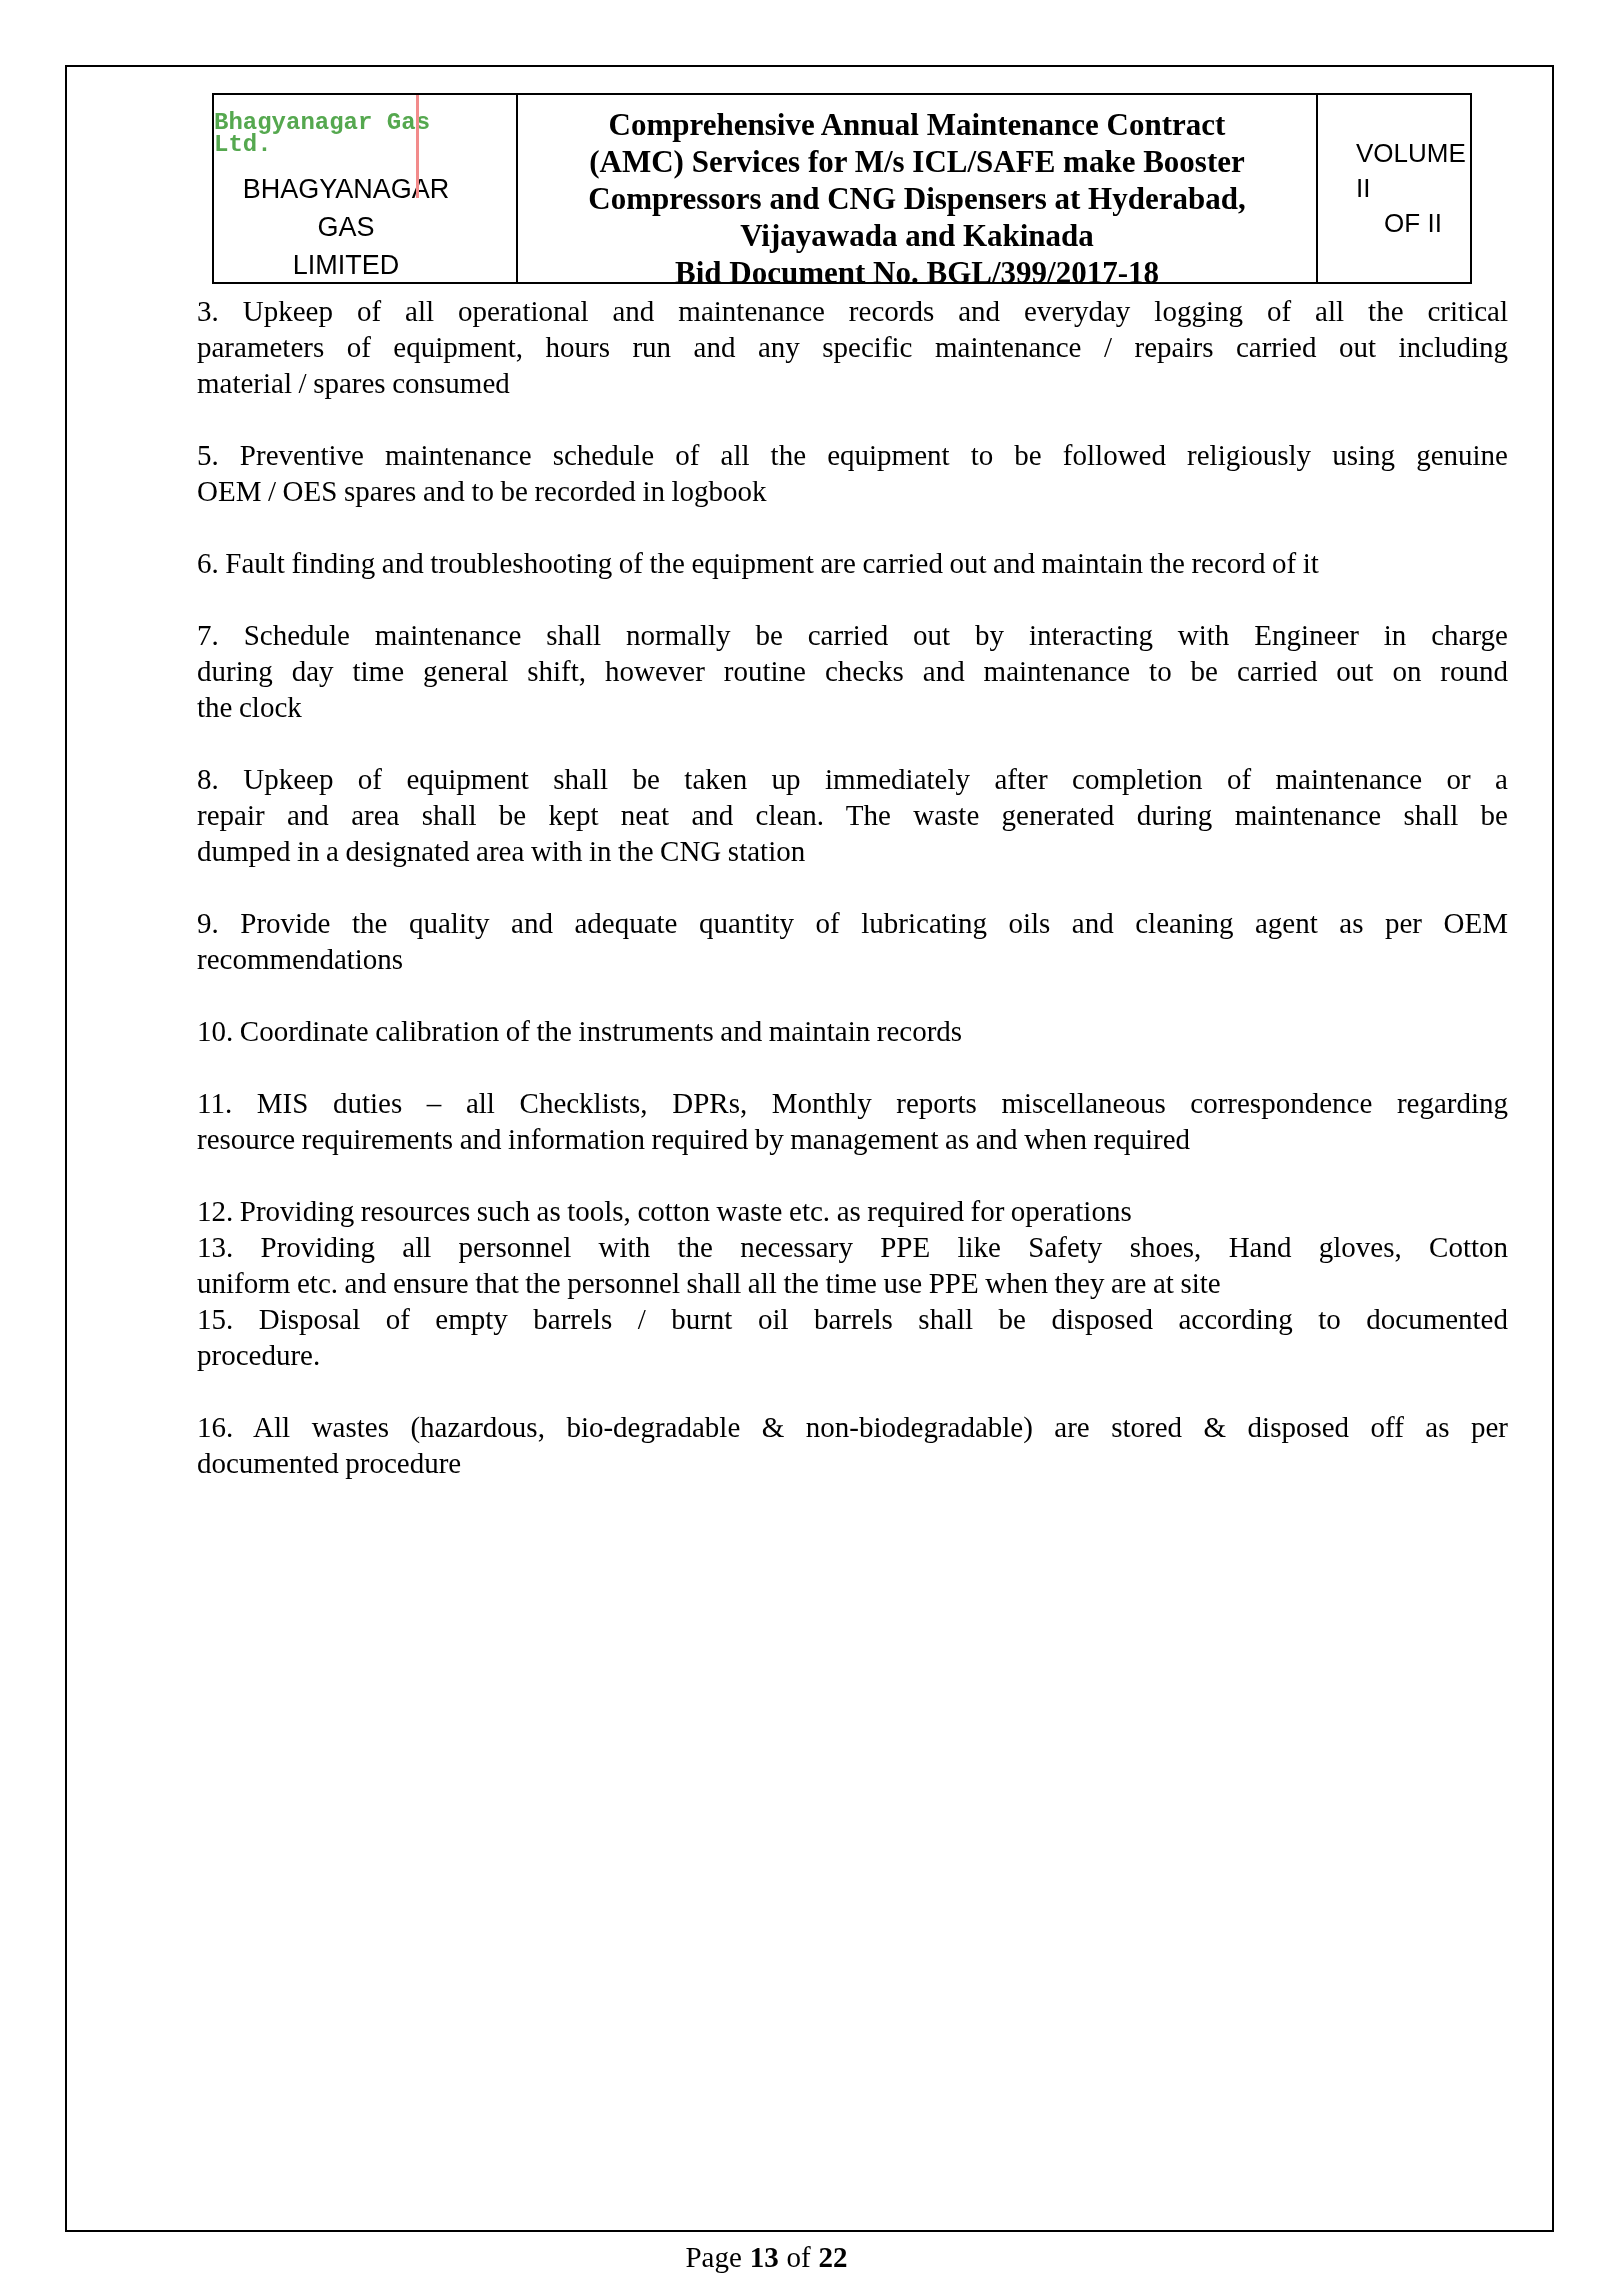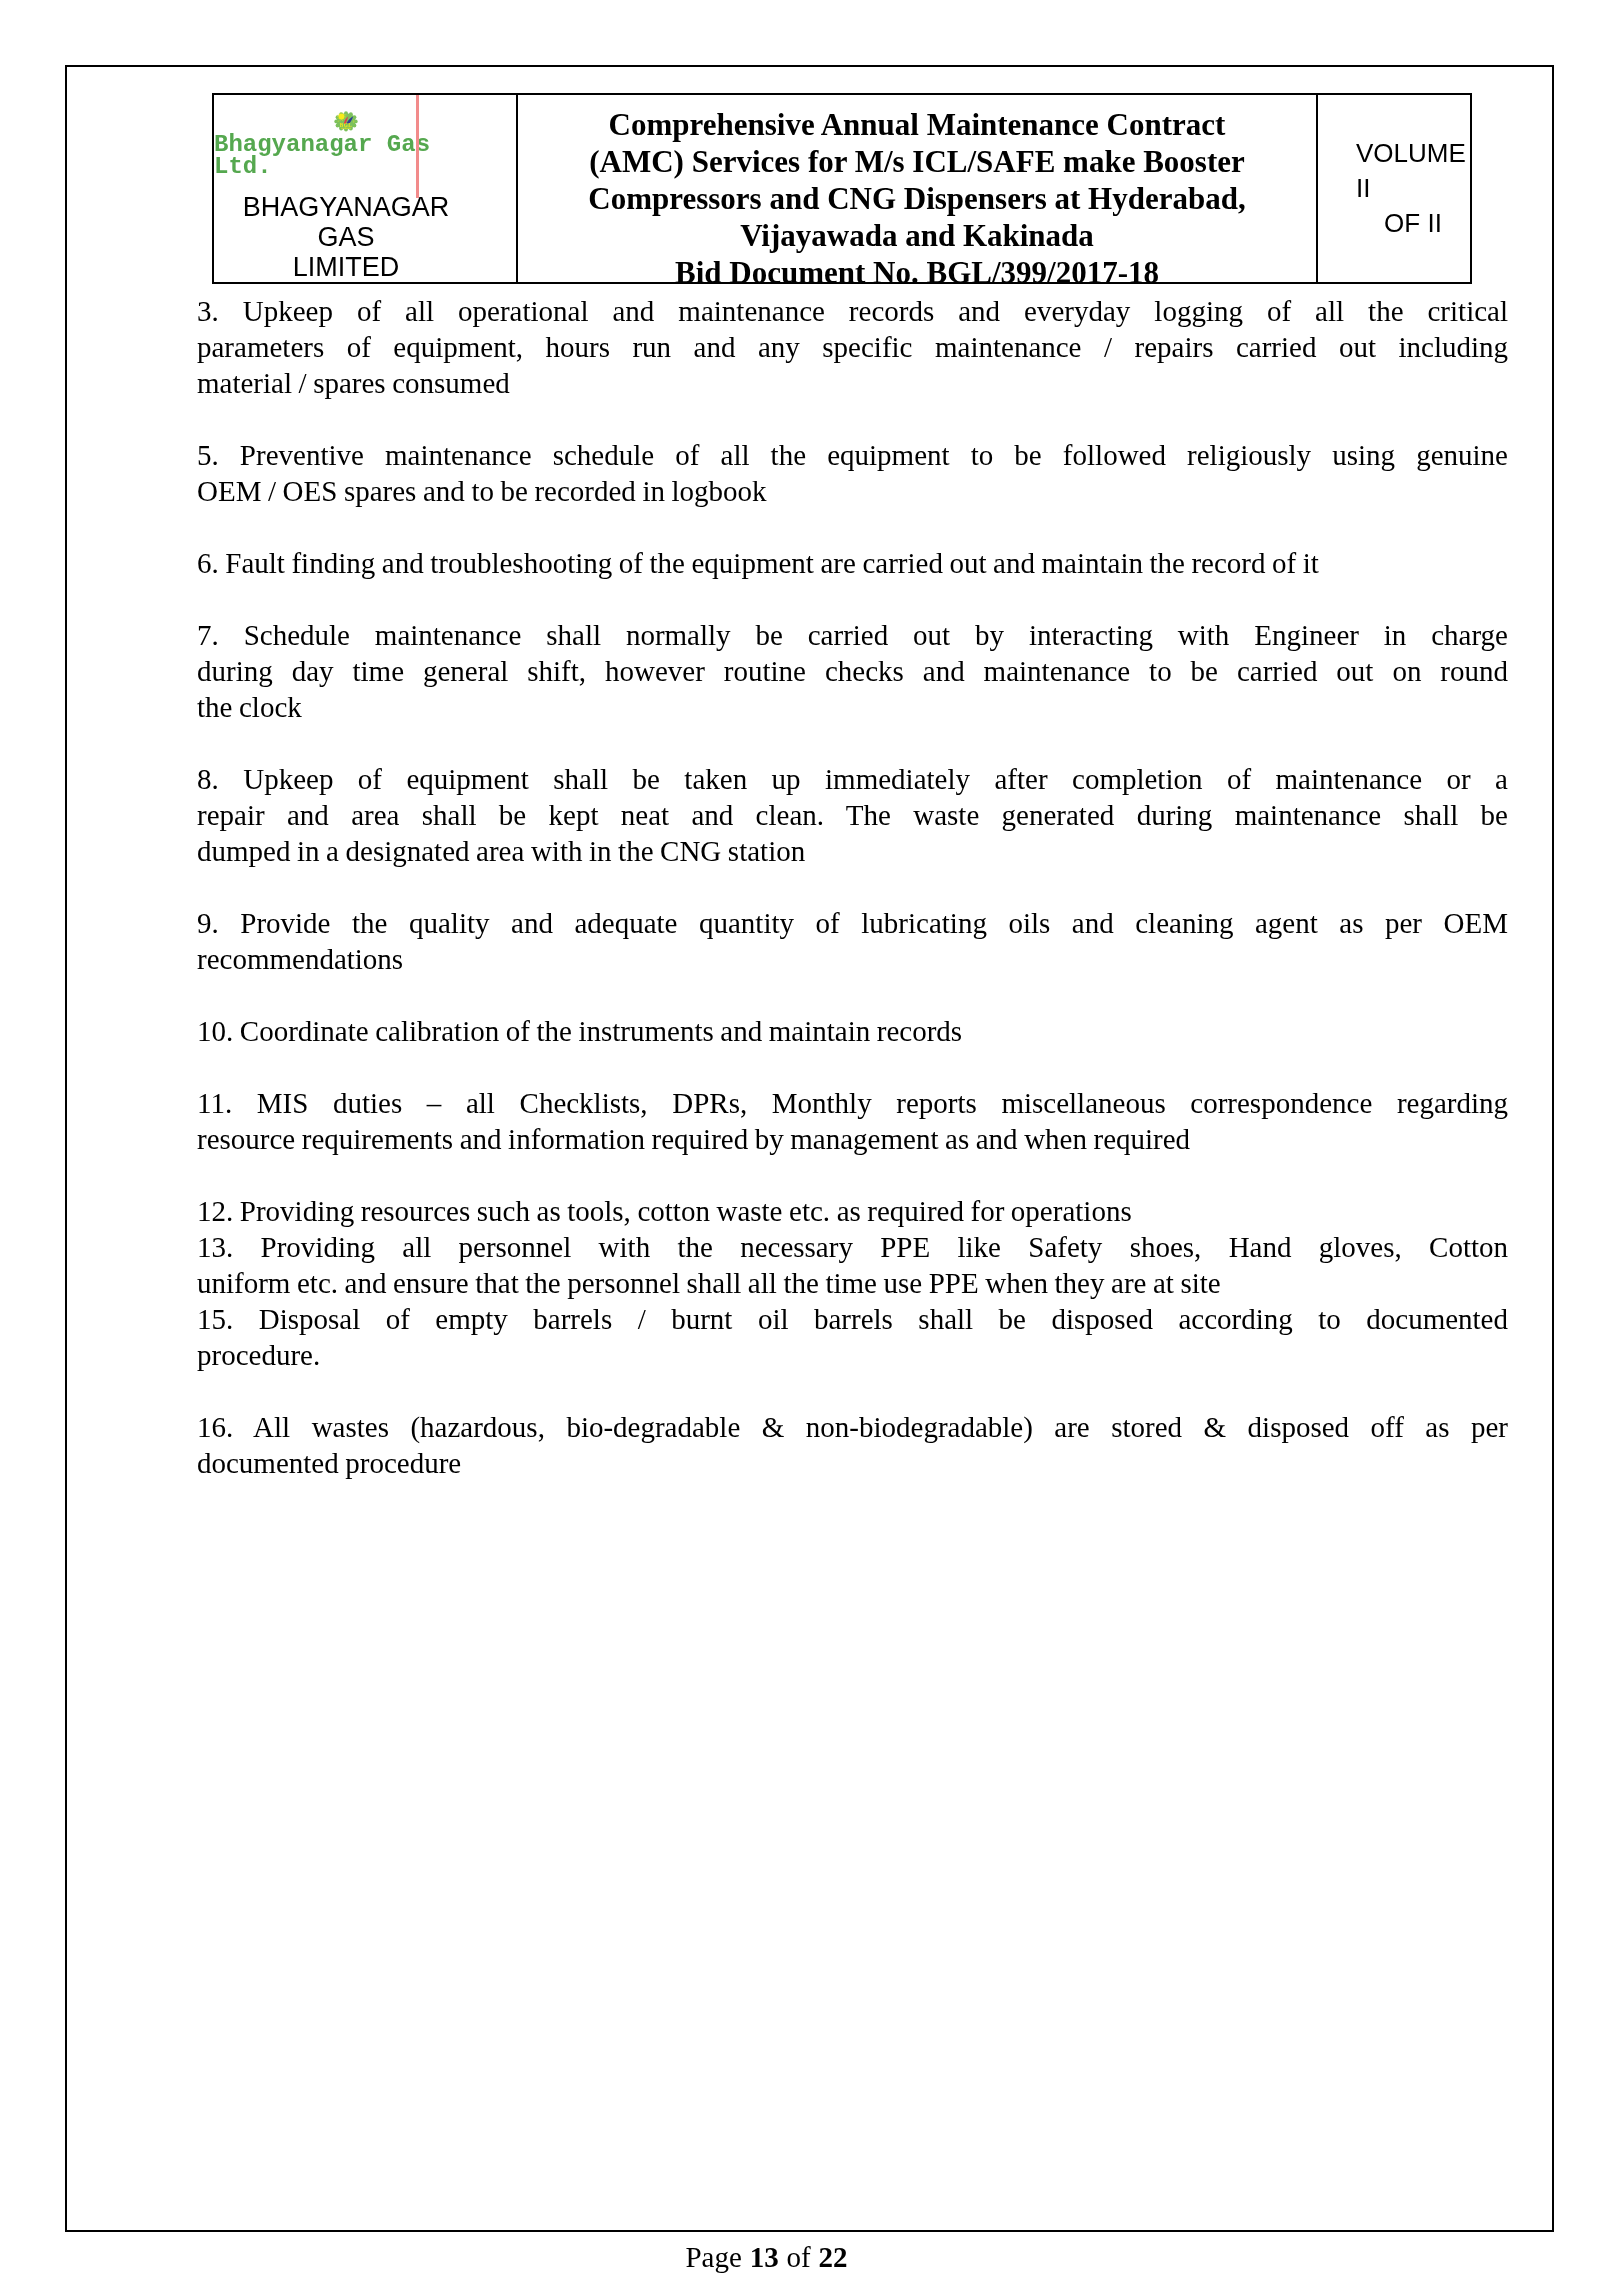--- a/index.html
+++ b/index.html
@@ -18,21 +18,21 @@
          border:2.6px solid var(--c-border);display:flex;gap:38px;}
   .cell{height:100%;}
   .cell-logo{width:264px;position:relative;display:flex;flex-direction:column;align-items:center;padding-top:15.7px;}
   .cell-title{width:802px;border-left:2.6px solid var(--c-border);border-right:2.6px solid var(--c-border);
          padding-top:11px;}
   .cell-volume{flex:1;display:flex;flex-direction:column;justify-content:center;align-items:center;}
   .divider-line{position:absolute;left:202px;top:0;width:2.6px;height:103px;background:var(--c-divider-pink);}
   .logo-caption{font-family:Liberation Mono, monospace;font-weight:bold;
          font-size:24px;line-height:22px;color:var(--c-caption-green);margin-top:1.3px;}
   .company-name{margin-top:14.4px;text-align:center;font-family:"Liberation Sans","DejaVu Sans",sans-serif;
-         font-size:27px;line-height:30px;color:var(--c-text);}
+         font-size:27px;line-height:38px;color:var(--c-text);}
   .title-line{height:37px;line-height:37px;text-align:center;font-weight:bold;font-size:31px;
          font-family:"Liberation Serif","DejaVu Serif",serif;}
   .volume-line{font-family:"Liberation Sans","DejaVu Sans",sans-serif;font-size:26px;line-height:35px;
          }
   
   .doc-body{position:absolute;left:130px;top:226px;width:1311px;font-size:29px;word-spacing:-0.7px;}
   .para{margin:0;}
   .para.gap{margin-bottom:36px;}
   .bline{line-height:36px;min-height:36px;}
   .jline{text-align:justify;text-align-last:justify;}

